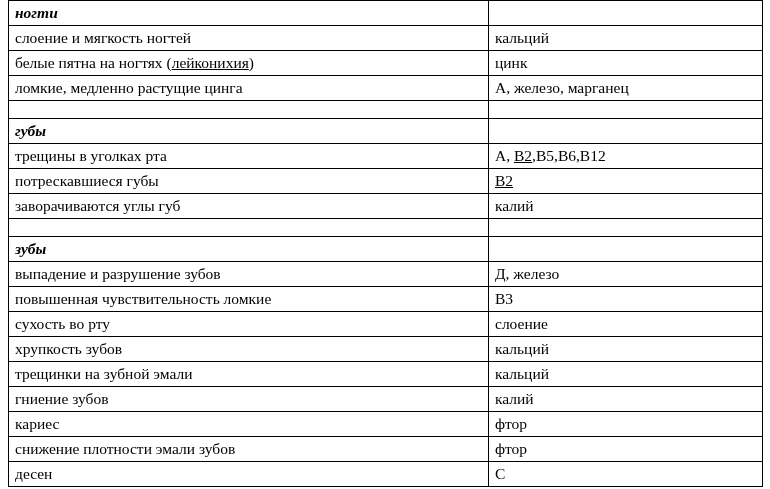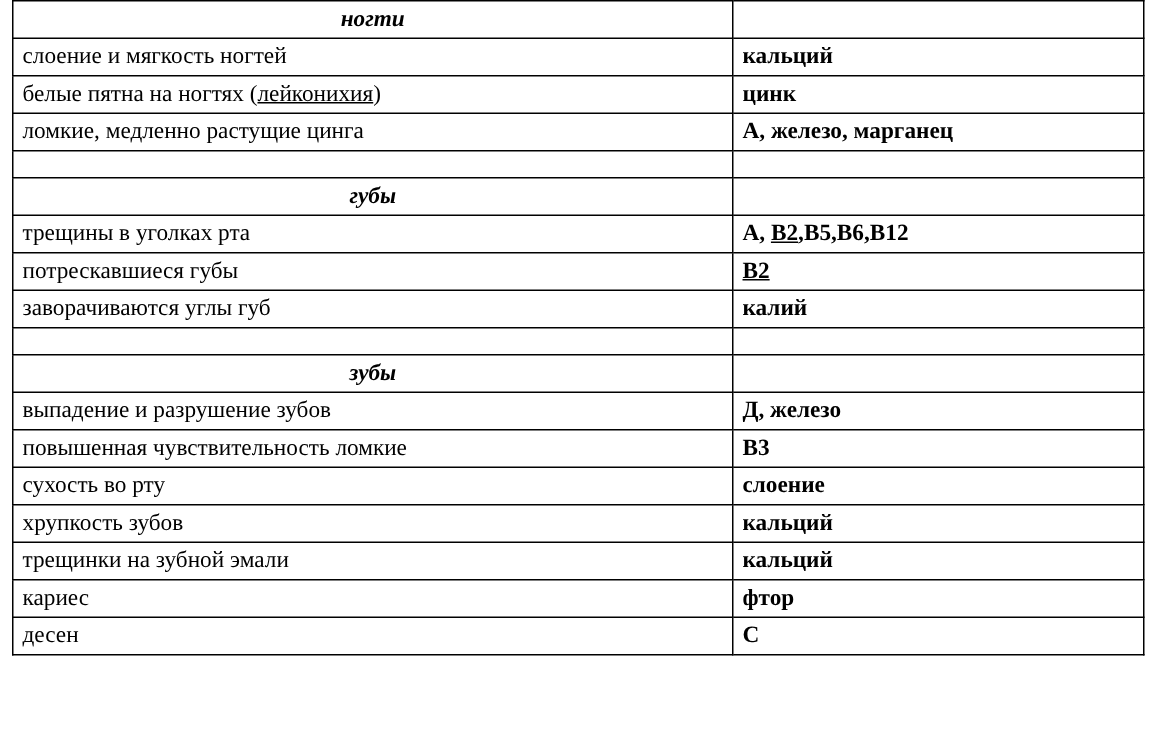--- a/index.html
+++ b/index.html
@@ -33,40 +33,40 @@
     border: 1px solid #000000;
     height: 24px;
     padding: 0 6px;
     font-size: 15.5px;
     line-height: 24px;
     vertical-align: middle;
     white-space: nowrap;
     overflow: hidden;
   }
   td.section {
-    text-align: center;
+    text-align: left;
     font-style: italic;
     font-weight: bold;
     font-size: 15.5px;
   }
   td.blank {
     border: 1px solid #000000;
     height: 17px;
   }
   tr.spacer td {
     height: 17px;
     border-left: 1px solid #000000;
     border-right: 1px solid #000000;
     border-top: 1px solid #000000;
     border-bottom: 1px solid #000000;
   }
   .underline-word {
     text-decoration: underline;
   }
-  .val { font-size: 15.5px; font-weight: bold; }
+  .val { font-size: 15.5px; }
 </style>
 </head>
 <body>
 
 <div class="sheet">
   <table class="grid">
     <colgroup>
         <col class="c1">
         <col class="c2">
       </colgroup>
@@ -129,21 +129,29 @@
         </tr>
         <tr>
           <td>хрупкость зубов</td>
           <td class="val">кальций</td>
         </tr>
         <tr>
           <td>трещинки на зубной эмали</td>
           <td class="val">кальций</td>
         </tr>
         <tr>
+          <td>гниение зубов</td>
+          <td class="val">калий</td>
+        </tr>
+        <tr>
           <td>кариес</td>
+          <td class="val">фтор</td>
+        </tr>
+        <tr>
+          <td>снижение плотности эмали зубов</td>
           <td class="val">фтор</td>
         </tr>
         <tr>
           <td>десен</td>
           <td class="val">С</td>
         </tr>
       </tbody>
   </table>
 </div>
 

